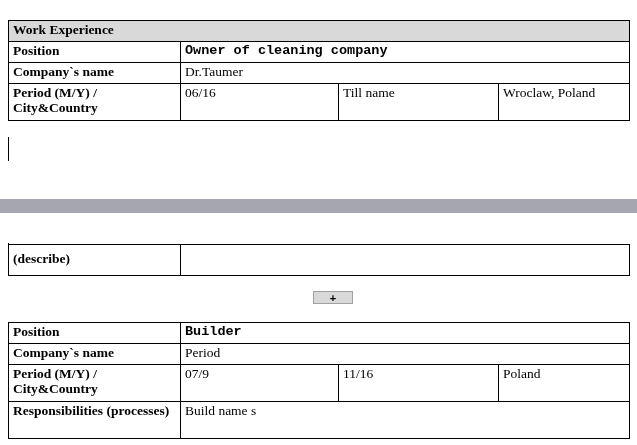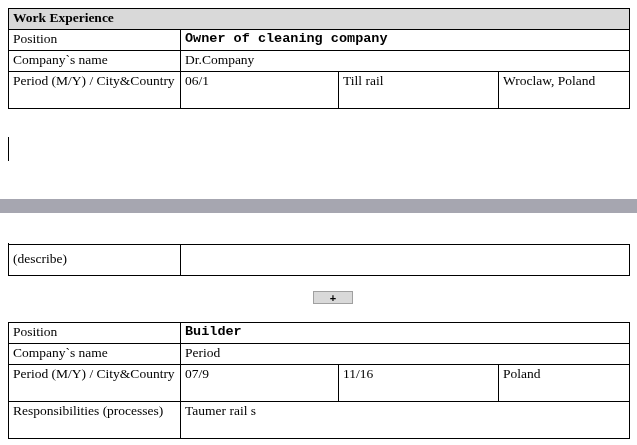--- a/index.html
+++ b/index.html
@@ -43,28 +43,28 @@
     font-size: 14px;
     padding-top: 3px;
     padding-bottom: 3px;
   }
   td.bold-val {
     font-weight: bold;
     font-size: 14px;
     font-family: Liberation Mono, monospace;
   }
   td.label {
-    font-weight: normal;
+    font-weight: bold;
   }
 
   
   .section-top {
     position: absolute;
     left: 8px;
-    top: 8px;
+    top: 20px;
     width: 621px;
   }
   .section-top table.doc-table { width: 621px; }
 
   
   .gray-band {
     position: absolute;
     left: 0;
     top: 199px;
     width: 637px;
@@ -138,26 +138,26 @@
       <tbody>
         <tr>
           <td class="hdr" colspan="4">Work Experience</td>
         </tr>
         <tr>
           <td class="label">Position</td>
           <td class="bold-val" colspan="3">Owner of cleaning company</td>
         </tr>
         <tr>
           <td class="label">Company`s name</td>
-          <td colspan="3">Dr.Company</td>
+          <td colspan="3">Dr.Taumer</td>
         </tr>
         <tr>
           <td class="label two-line" style="height:33px">Period (M/Y) / City&amp;Country</td>
-          <td>06/1</td>
-          <td>Till rail</td>
+          <td>06/16</td>
+          <td>Till name</td>
           <td>Wroclaw, Poland</td>
         </tr>
       </tbody>
     </table>
   </div>
 
   <div class="stub" style="left:8px; top:137px; height:24px;"></div>
 
   <div class="gray-band"></div>
 
@@ -200,19 +200,19 @@
           <td colspan="3">Period</td>
         </tr>
         <tr>
           <td class="label two-line" style="height:33px">Period (M/Y) / City&amp;Country</td>
           <td>07/9</td>
           <td>11/16</td>
           <td>Poland</td>
         </tr>
         <tr>
           <td class="label two-line" style="height:33px">Responsibilities (processes)</td>
-          <td colspan="3">Taumer rail s</td>
+          <td colspan="3">Build name s</td>
         </tr>
       </tbody>
     </table>
   </div>
 
 </div>
 
 </body></html>

